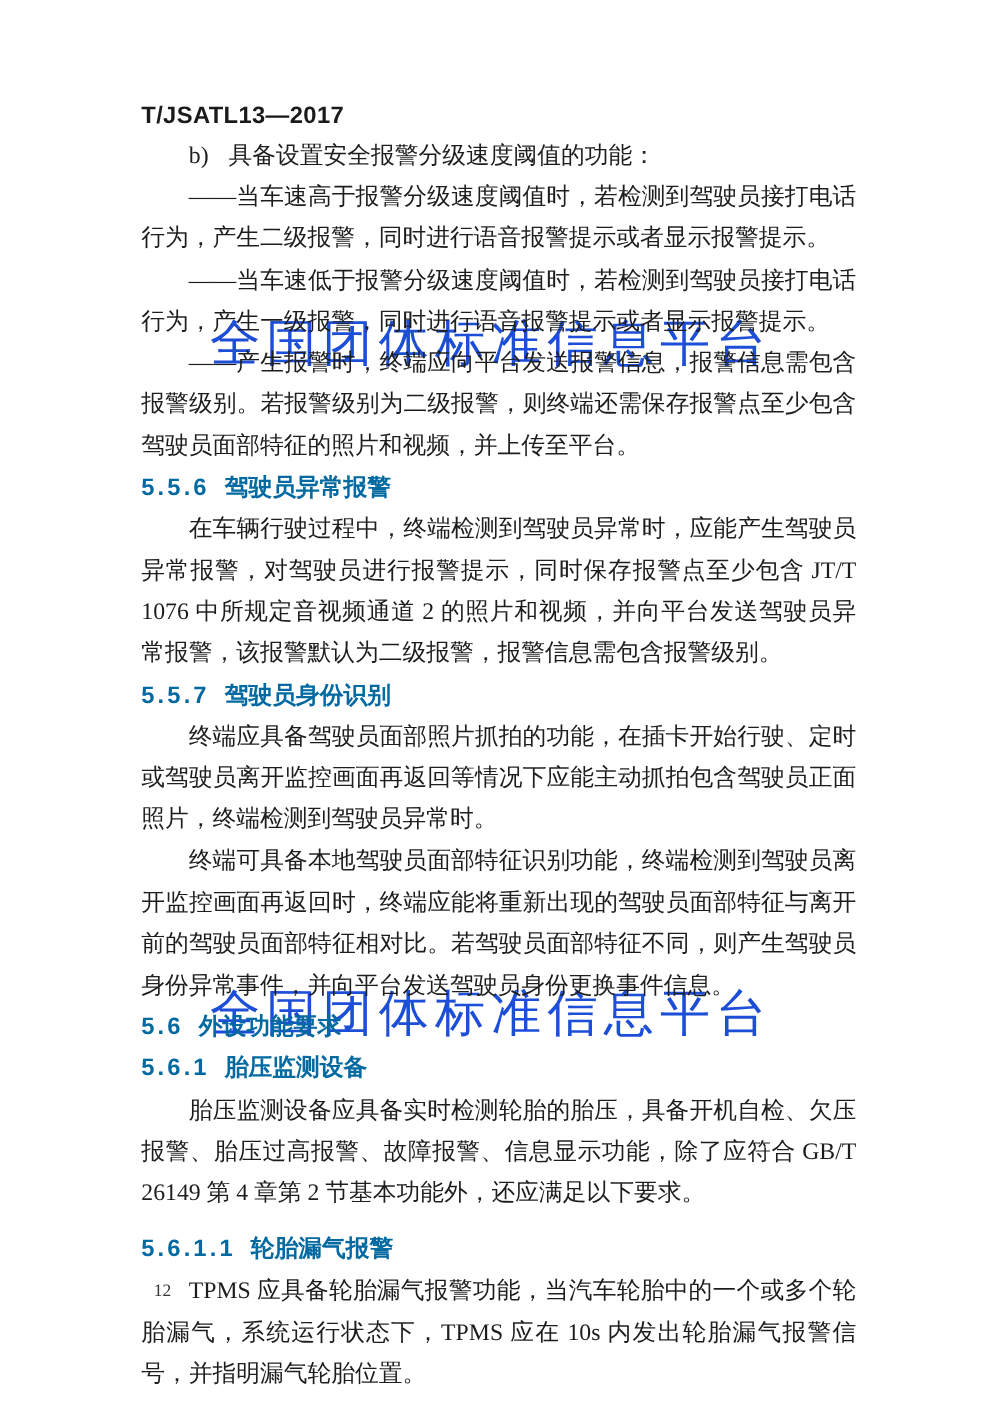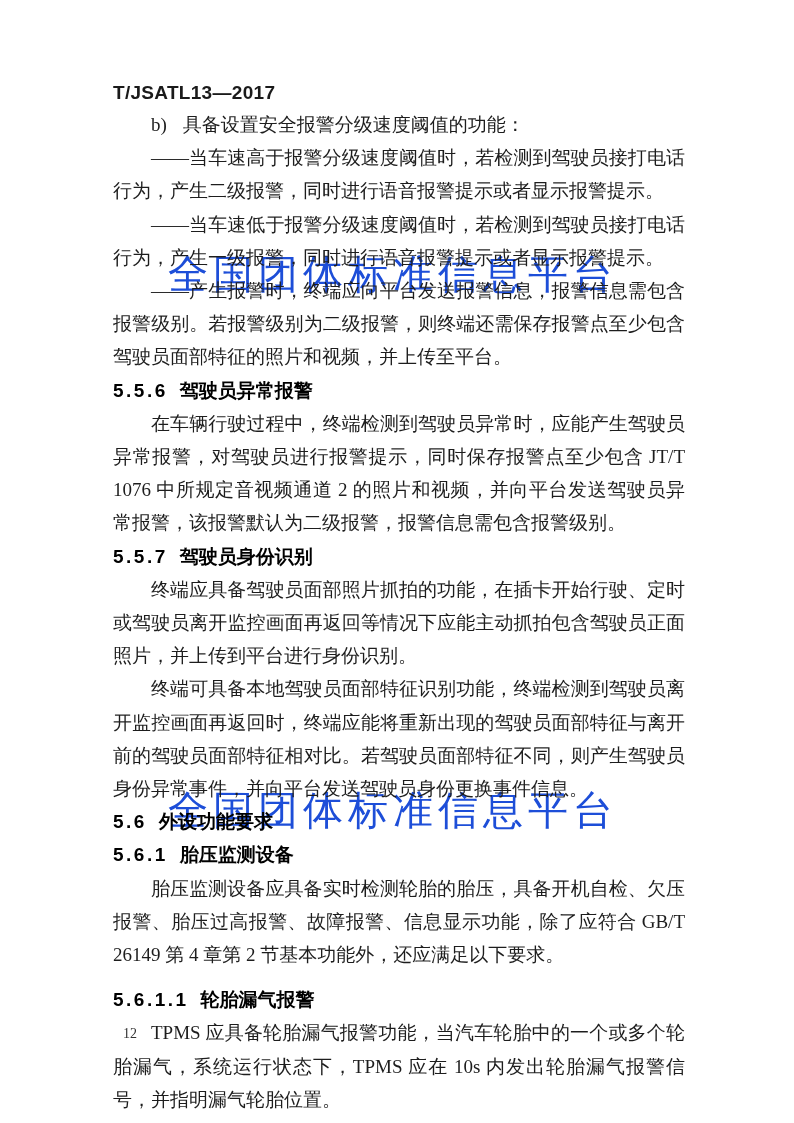--- a/index.html
+++ b/index.html
@@ -56,21 +56,21 @@
   }
 
   .dash-item { text-indent: 2em; }
   .body-para { text-indent: 2em; }
 
   .heading {
     font-family: "Liberation Sans", sans-serif;
     font-weight: bold;
     text-align: left;
     text-indent: 0;
-    color: #000000;
+    color: #0369a1;
   }
   .heading .heading-num {
     letter-spacing: 2.5px;
     margin-right: 12px;
   }
   .heading-spaced { margin-top: 12px !important; }
 
   .page-number {
     position: absolute;
     left: 123px; top: 1026px;
@@ -105,21 +105,21 @@
     <p class="heading">
       <span class="heading-num">5.5.6</span><span>驾驶员异常报警</span>
     </p>
 
     <p class="body-para">在车辆行驶过程中，终端检测到驾驶员异常时，应能产生驾驶员异常报警，对驾驶员进行报警提示，同时保存报警点至少包含 JT/T 1076 中所规定音视频通道 2 的照片和视频，并向平台发送驾驶员异常报警，该报警默认为二级报警，报警信息需包含报警级别。</p>
 
     <p class="heading">
       <span class="heading-num">5.5.7</span><span>驾驶员身份识别</span>
     </p>
 
-    <p class="body-para">终端应具备驾驶员面部照片抓拍的功能，在插卡开始行驶、定时或驾驶员离开监控画面再返回等情况下应能主动抓拍包含驾驶员正面照片，并上传到平台进行身份识别。</p>
+    <p class="body-para">终端应具备驾驶员面部照片抓拍的功能，在插卡开始行驶、定时或驾驶员离开监控画面再返回等情况下应能主动抓拍包含驾驶员正面照片，终端检测到驾驶员异常时。</p>
 
     <p class="body-para">终端可具备本地驾驶员面部特征识别功能，终端检测到驾驶员离开监控画面再返回时，终端应能将重新出现的驾驶员面部特征与离开前的驾驶员面部特征相对比。若驾驶员面部特征不同，则产生驾驶员身份异常事件，并向平台发送驾驶员身份更换事件信息。</p>
 
     <p class="heading">
       <span class="heading-num">5.6</span><span>外设功能要求</span>
     </p>
 
     <p class="heading">
       <span class="heading-num">5.6.1</span><span>胎压监测设备</span>
     </p>

